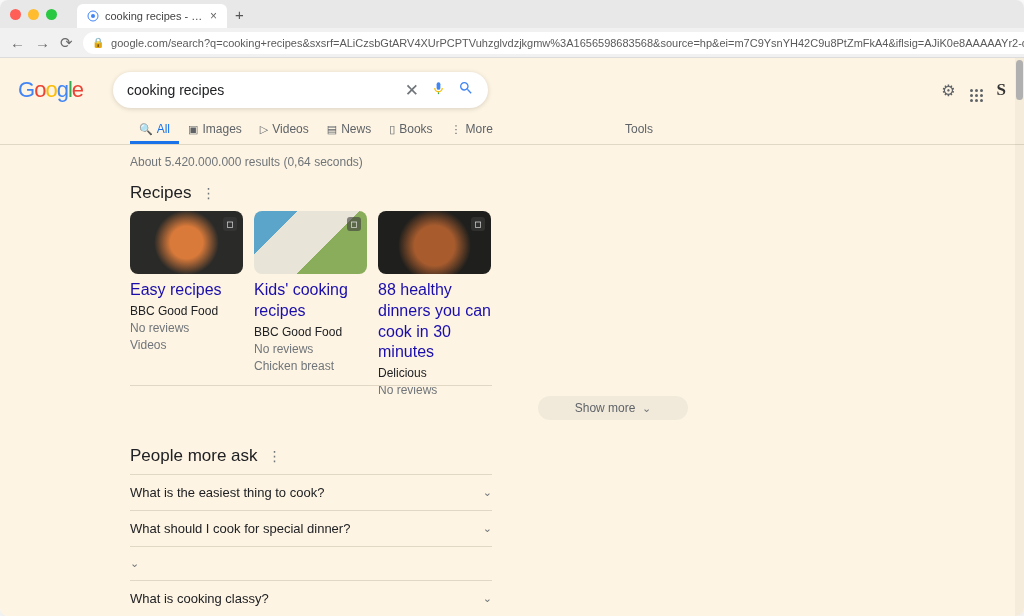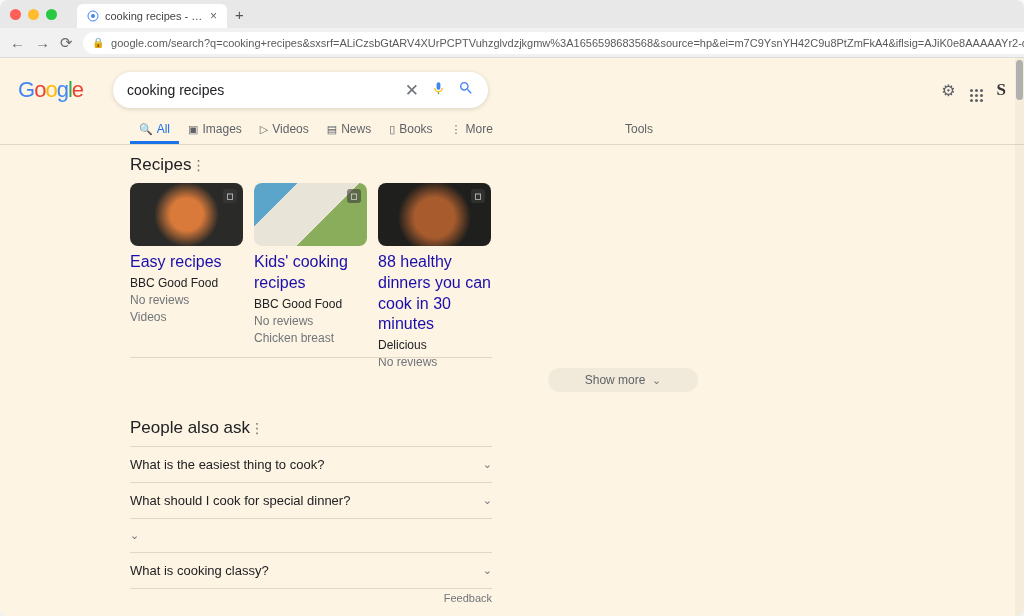--- a/index.html
+++ b/index.html
@@ -49,36 +49,36 @@
   
   .tabs-row { display: flex; align-items: center; padding: 0 0 0 130px; border-bottom: 1px solid #e0d8c4; font-size: 12px; color: #5f6368; }
   .tab-item { display: flex; align-items: center; gap: 4px; padding: 8px 9px; }
   .tab-item.active { color: #1a73e8; border-bottom: 3px solid #1a73e8; padding-bottom: 5px; }
   .tab-ico { font-size: 11px; }
   .tabs-spacer { flex: 1; max-width: 114px; }
   
   .results-container { padding: 10px 0 0 130px; }
   .result-stats { font-size: 12px; color: #70757a; margin-bottom: 14px; }
   
-  .section-header { display: flex; align-items: center; margin-bottom: 8px; }
+  .section-header { display: flex; align-items: center; gap: 10px; margin-bottom: 8px; }
   .section-title { font-size: 17px; color: #202124; font-weight: 400; }
   .more-dots { color: #70757a; font-size: 14px; }
   
   .recipe-cards { display: flex; gap: 11px; }
   .recipe-card { width: 113px; }
   .recipe-img { width: 113px; height: 63px; border-radius: 8px; position: relative; background: #888; }
   .bookmark { position: absolute; top: 6px; right: 6px; width: 14px; height: 14px; background: rgba(60,60,60,0.6); border-radius: 3px; display: flex; align-items: center; justify-content: center; color: #fff; font-size: 9px; }
   .recipe-title { color: #1a0dab; font-size: 16px; margin-top: 6px; line-height: 1.3; }
   .recipe-src { font-size: 12px; color: #202124; margin-top: 3px; }
   .recipe-meta { font-size: 12px; color: #70757a; margin-top: 3px; }
   .img1 { background: radial-gradient(circle at 50% 50%, #d97a3a 25%, #2a2a28 50%); }
   .img2 { background: linear-gradient(135deg, #5aa5c9 25%, #e8e4d8 25% 60%, #8aad5c 60%); }
   .img3 { background: radial-gradient(circle at 50% 55%, #a85c2e 30%, #1f1f1d 55%); }
   
-  .show-more { margin: 10px auto 0; width: 150px; text-align: center; font-size: 12px; color: #5f6368; background: #f1eadb; border-radius: 14px; padding: 5px 0; display: block; position: relative; left: 46px; }
+  .show-more { margin: 10px auto 0; width: 150px; text-align: center; font-size: 12px; color: #5f6368; background: #f1eadb; border-radius: 14px; padding: 5px 0; display: block; position: relative; left: 36px; }
   .divider { border-top: 1px solid #e0d8c4; margin: 0 0 0 0; width: 362px; }
   .divider-wrap { position: relative; margin-top: -12px; }
   
   .paa-section { margin-top: 26px; width: 362px; }
   .paa-item { display: flex; justify-content: space-between; align-items: center; padding: 10px 0; border-bottom: 1px solid #e0d8c4; font-size: 13px; color: #202124; }
   .chevron { color: #70757a; font-size: 11px; }
   .feedback { text-align: right; font-size: 11px; color: #70757a; padding-top: 3px; }
   .paa-top-border { border-top: 1px solid #e0d8c4; gap: 12px; }
 </style>
 </head>
@@ -190,20 +190,21 @@
           <span class="tab-ico">⋮</span>
           <span>More</span>
         </div>
       <div class="tabs-spacer"></div>
       <div class="tab-item">
           <span>Tools</span>
         </div>
     </div>
 
     <div class="results-container">
+      <div class="result-stats">About 5.420.000.000 results (0,64 seconds)</div>
 
       <div class="section-header">
         <span class="section-title">Recipes</span>
         <span class="more-dots">⋮</span>
       </div>
 
       <div class="recipe-cards">
         <div class="recipe-card">
           <div class="recipe-img img1">
               <div class="bookmark">◻</div>
@@ -234,21 +235,21 @@
 
       <div class="divider-wrap">
         <div class="divider"></div>
         <div class="show-more">
           <span>Show more</span>&nbsp;&nbsp;<span class="chevron">⌄</span>
         </div>
       </div>
 
       <div class="paa-section">
         <div class="section-header">
-          <span class="section-title">People also ask</span>
+          <span class="section-title">People more ask</span>
           <span class="more-dots">⋮</span>
         </div>
         <div class="paa-item paa-top-border">
             <span>What is the easiest thing to cook?</span>
             <span class="chevron">⌄</span>
           </div>
         <div class="paa-item">
             <span>What should I cook for special dinner?</span>
             <span class="chevron">⌄</span>
           </div>

